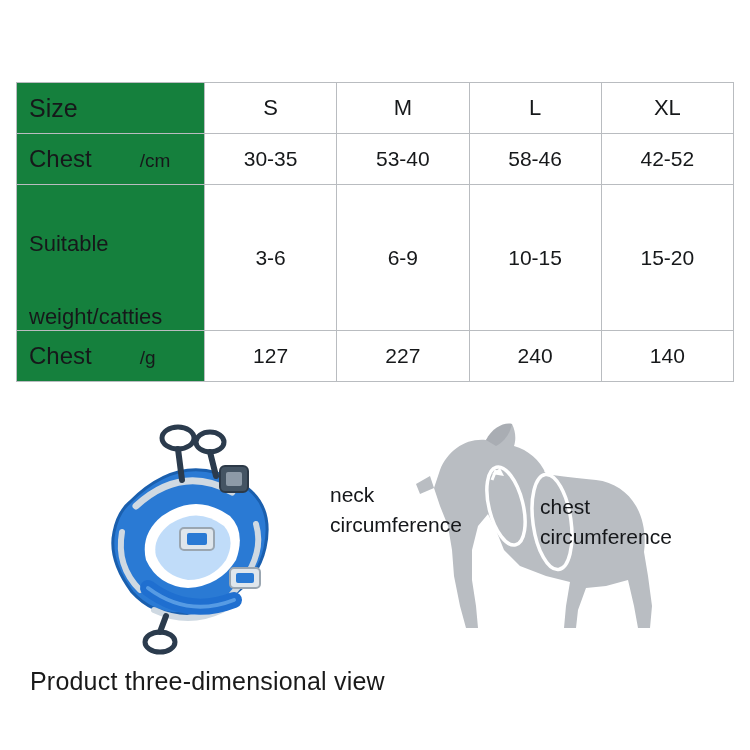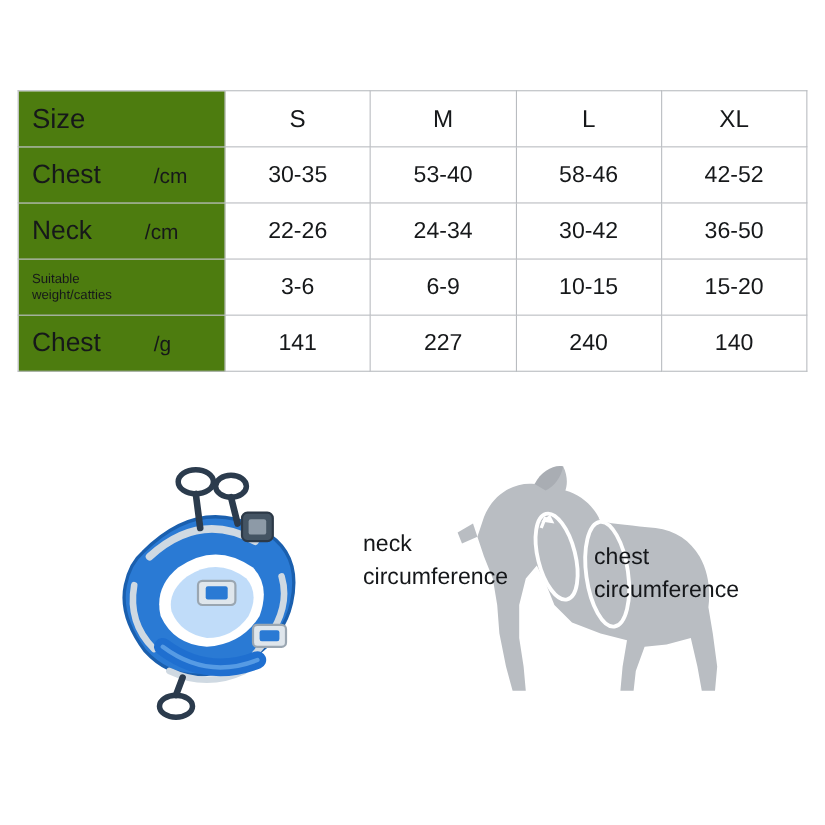--- a/index.html
+++ b/index.html
@@ -37,21 +37,21 @@
   table.size-table td {
     border: 1px solid #b9bcc0;
     text-align: center;
     vertical-align: middle;
     padding: 0;
     height: 50px;
     font-size: 21px;
     color: #16181a;
   }
   table.size-table td.label-cell {
-    background: #4d7c0f;
+    background: #15803d;
     text-align: left;
     padding-left: 12px;
     width: 175px;
   }
   table.size-table td.val-cell {
     background: #ffffff;
   }
   .lbl-main {
     font-size: 24px;
   }
@@ -60,22 +60,23 @@
     margin-left: 48px;
   }
   .lbl-small {
     font-size: 18px;
   }
   .lbl-small .lbl-unit {
     font-size: 18px;
   }
   .two-line {
     line-height: 1.25;
-    font-size: 12px;
+    font-size: 22px;
     display: block;
+    margin-top: 45px;
   }
   .hdr-size {
     font-size: 25px;
   }
   .hdr-col {
     font-size: 22px;
   }
 
   
   .illustration {
@@ -161,47 +162,38 @@
         <tr>
           <td class="label-cell">
             <span class="lbl-main">Chest</span><span class="lbl-unit">/cm</span>
           </td>
           <td class="val-cell">30-35</td>
           <td class="val-cell">53-40</td>
           <td class="val-cell">58-46</td>
           <td class="val-cell">42-52</td>
         </tr>
 
-        <tr>
-          <td class="label-cell">
-            <span class="lbl-main">Neck</span><span class="lbl-unit">/cm</span>
-          </td>
-          <td class="val-cell">22-26</td>
-          <td class="val-cell">24-34</td>
-          <td class="val-cell">30-42</td>
-          <td class="val-cell">36-50</td>
-        </tr>
 
 
         <tr>
           <td class="label-cell">
             <span class="two-line">Suitable</span>
             <span class="two-line">weight/catties</span>
           </td>
           <td class="val-cell">3-6</td>
           <td class="val-cell">6-9</td>
           <td class="val-cell">10-15</td>
           <td class="val-cell">15-20</td>
         </tr>
 
         <tr>
           <td class="label-cell">
             <span class="lbl-main">Chest</span><span class="lbl-unit">/g</span>
           </td>
-          <td class="val-cell">141</td>
+          <td class="val-cell">127</td>
           <td class="val-cell">227</td>
           <td class="val-cell">240</td>
           <td class="val-cell">140</td>
         </tr>
       </tbody>
     </table>
   </div>
 
   <div class="illustration">
 
@@ -277,15 +269,16 @@
         <div>neck</div>
         <div>circumference</div>
       </div>
 
       <div class="lbl-chest">
         <div>chest</div>
         <div>circumference</div>
       </div>
     </div>
 
+    <div class="caption">Product three-dimensional view</div>
   </div>
 
 </div>
 
 </body></html>

